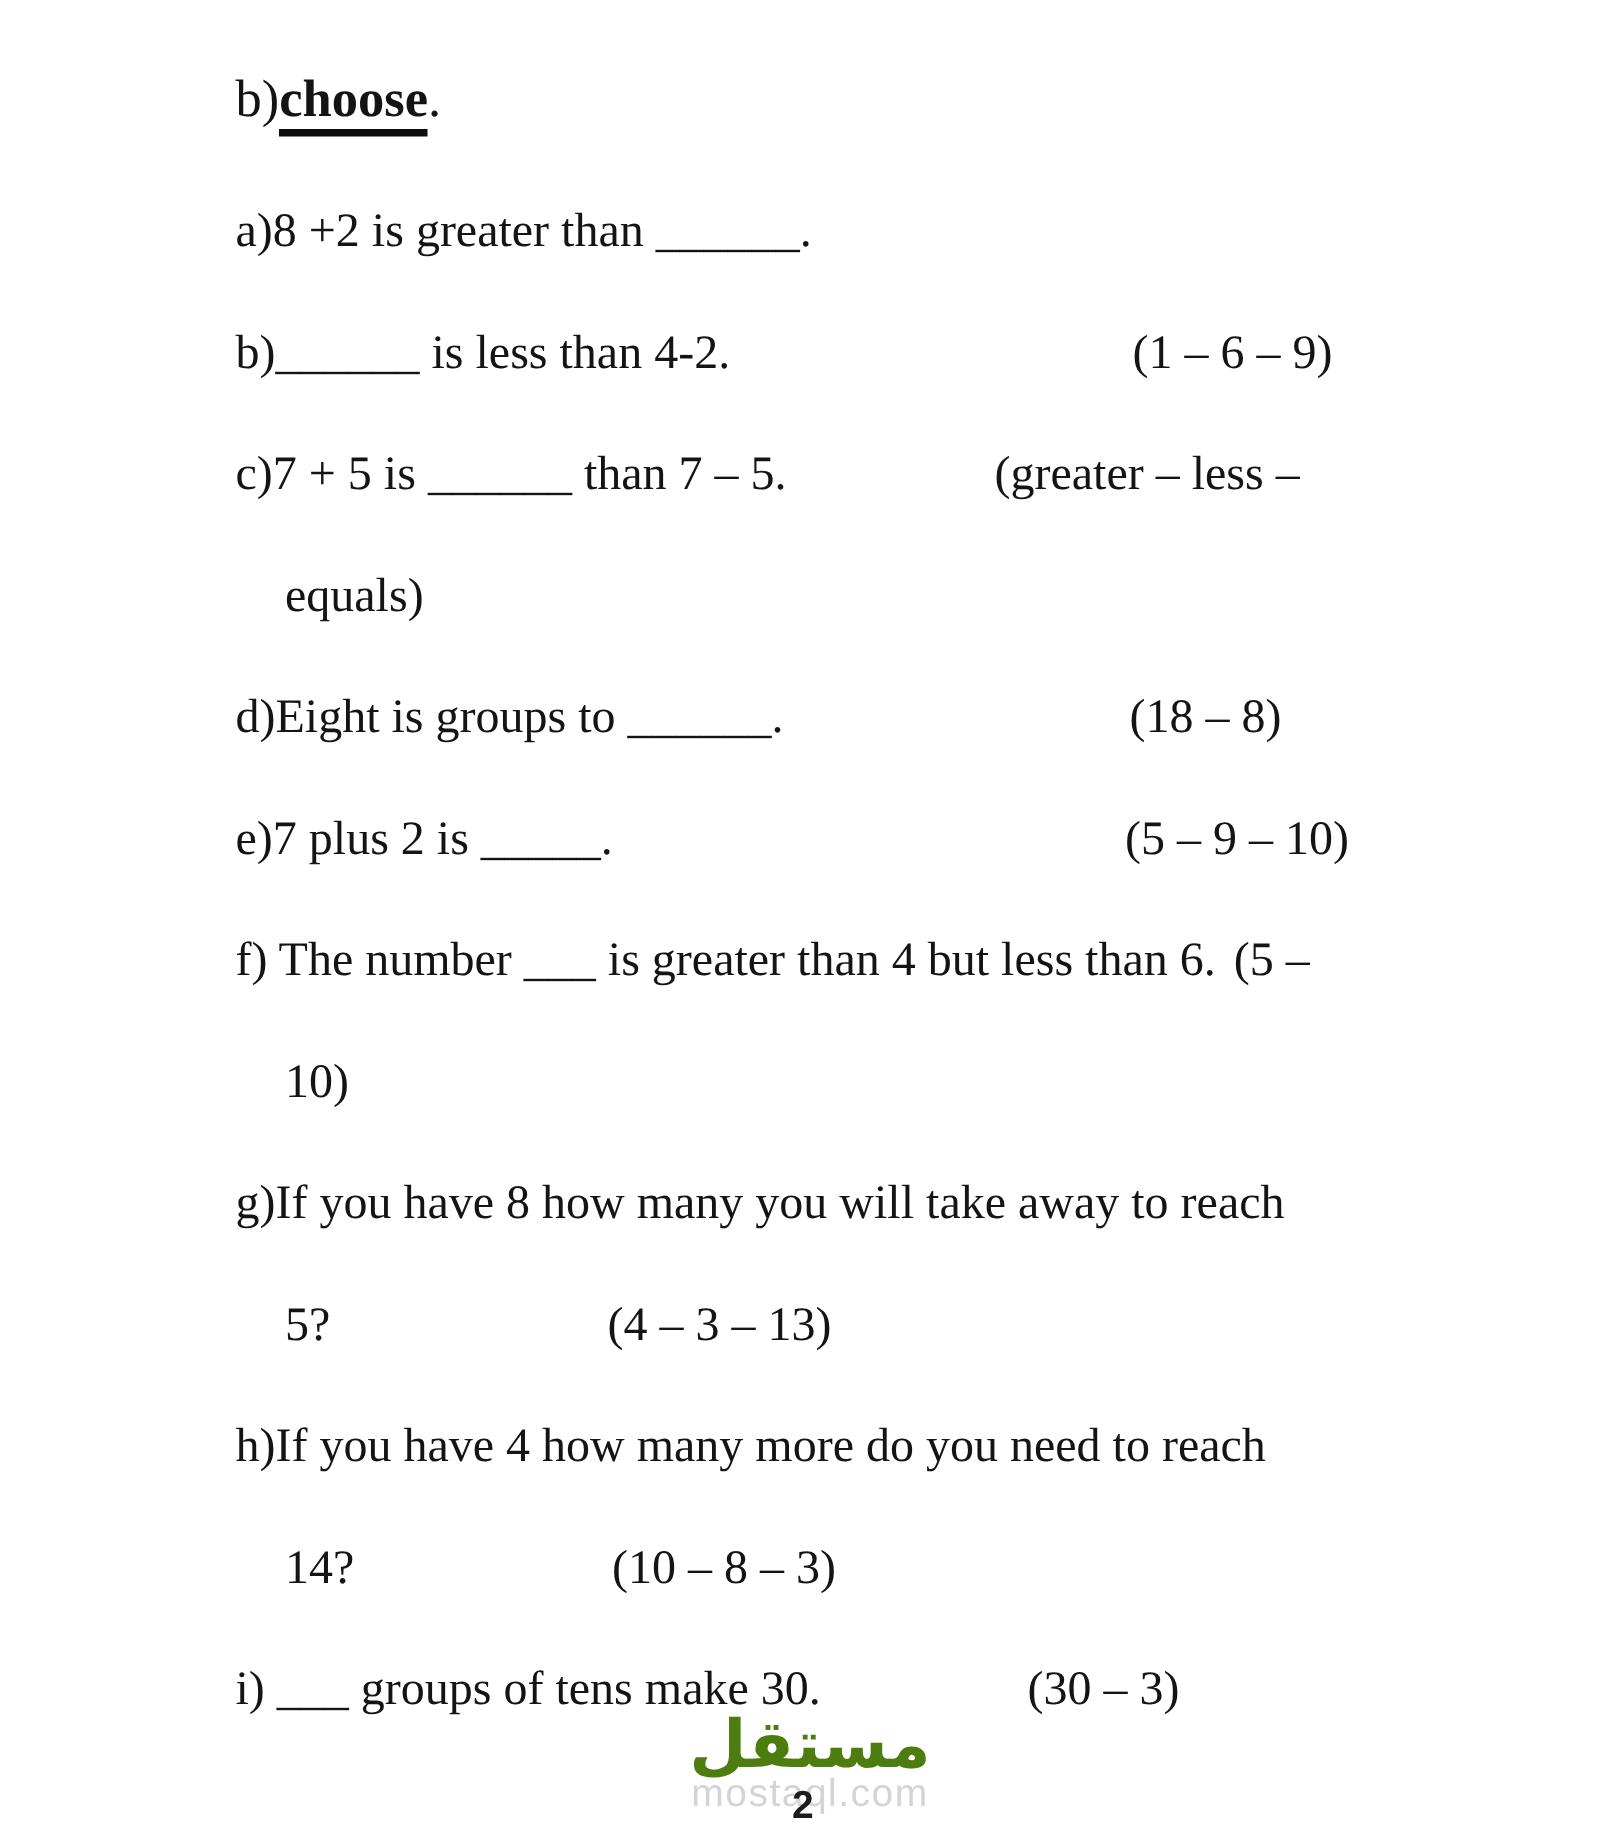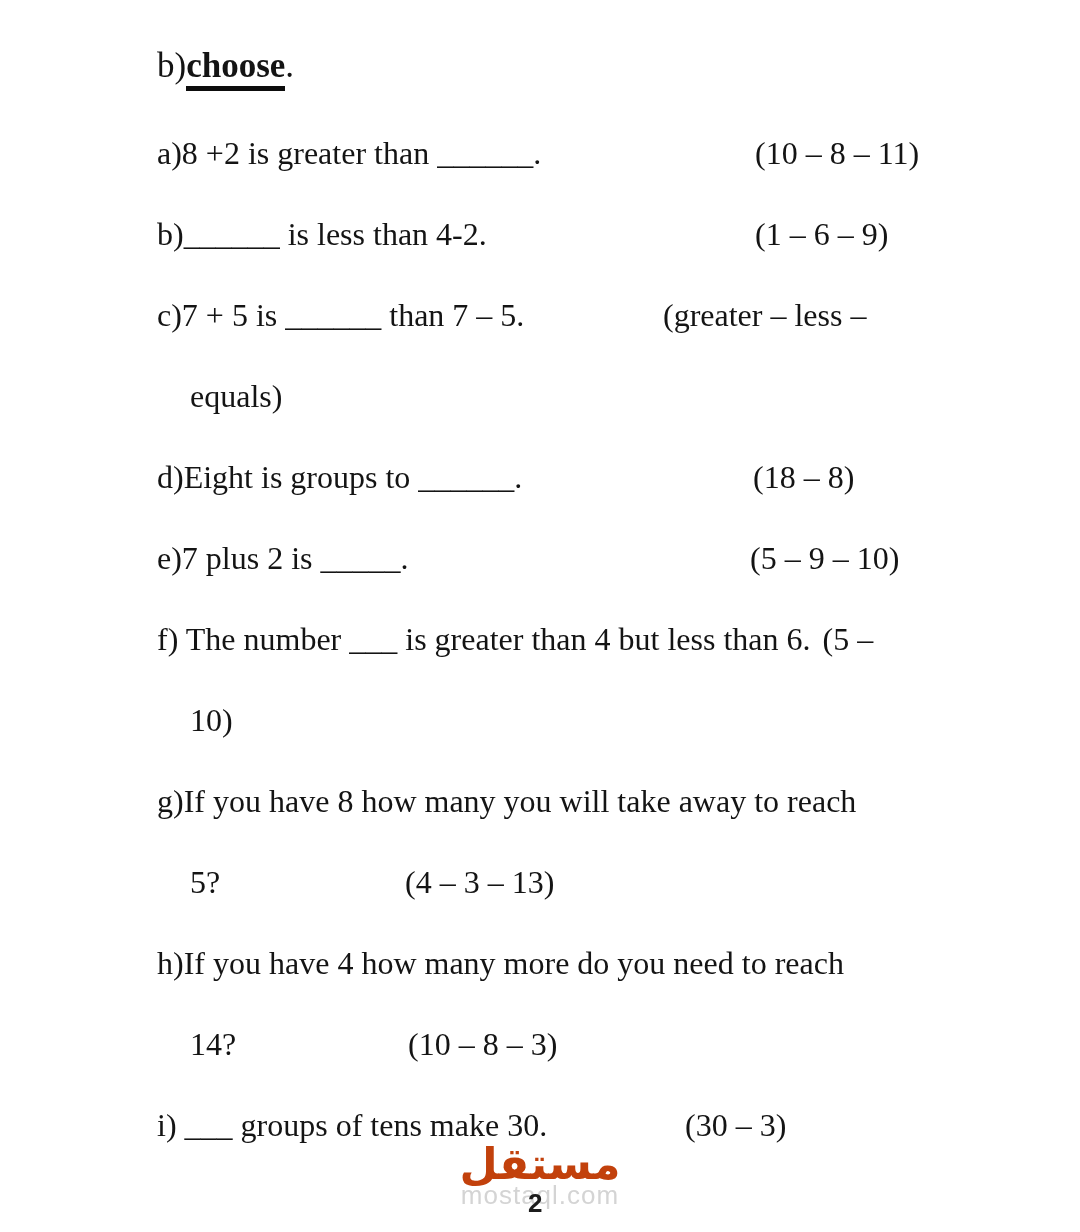--- a/index.html
+++ b/index.html
@@ -51,21 +51,21 @@
     left: 50%;
     top: 1142px;
     transform: translateX(-50%);
     text-align: center;
     user-select: none;
   }
   .watermark-logo {
     font-family: "DejaVu Sans", sans-serif;
     font-size: 44px;
     font-weight: bold;
-    color: #c2410c;
+    color: #4d7c0f;
     line-height: 44px;
   }
   .watermark-domain {
     font-family: Liberation Sans, sans-serif;
     font-size: 26px;
     color: #d4d4d4;
     letter-spacing: 1px;
     line-height: 26px;
     margin-top: -4px;
   }
@@ -80,21 +80,21 @@
   }
 </style>
 </head>
 <body>
 
 <div class="sheet">
   <div class="content">
 
     <div class="header-line"><span>b)</span><span class="header-title">choose</span><span>.</span></div>
 
-    <div class="line"><span>a)</span><span>8 +2 is greater than ______.</span><span class="q-options" style="left:598px">(10 – 8 – 11)</span></div>
+    <div class="line"><span>a)</span><span>8 +2 is greater than ______.</span></div>
 
     <div class="line"><span>b)</span><span>______ is less than 4-2.</span><span class="q-options" style="left:598px">(1 – 6 – 9)</span></div>
 
     <div class="line"><span>c)</span><span>7 + 5 is ______ than 7 – 5.</span><span class="q-options" style="left:506px">(greater – less –</span></div>
 
     <div class="line cont"><span>equals)</span></div>
 
     <div class="line"><span>d)</span><span>Eight is groups to ______.</span><span class="q-options" style="left:596px">(18 – 8)</span></div>
 
     <div class="line"><span>e)</span><span>7 plus 2 is _____.</span><span class="q-options" style="left:593px">(5 – 9 – 10)</span></div>

